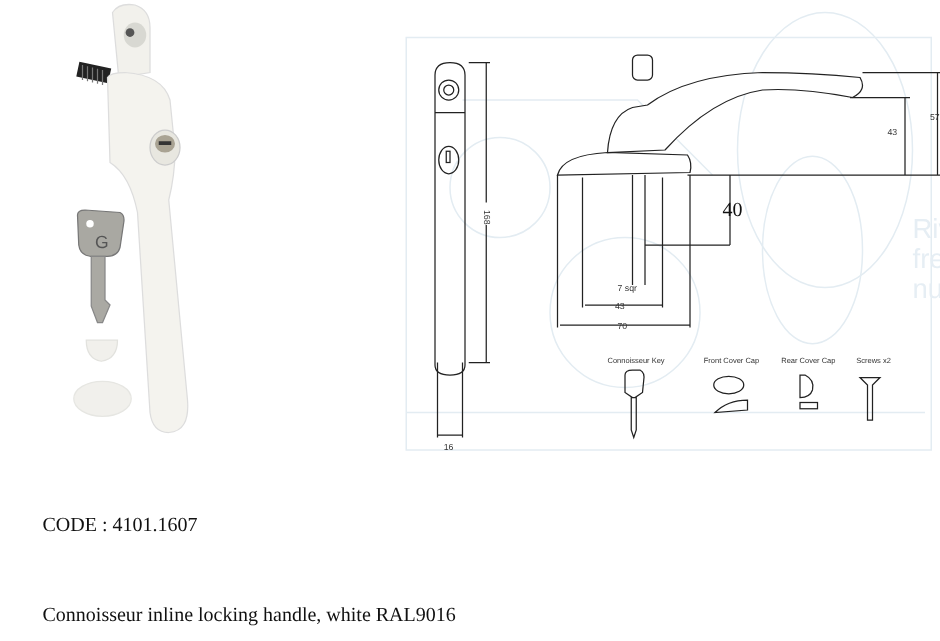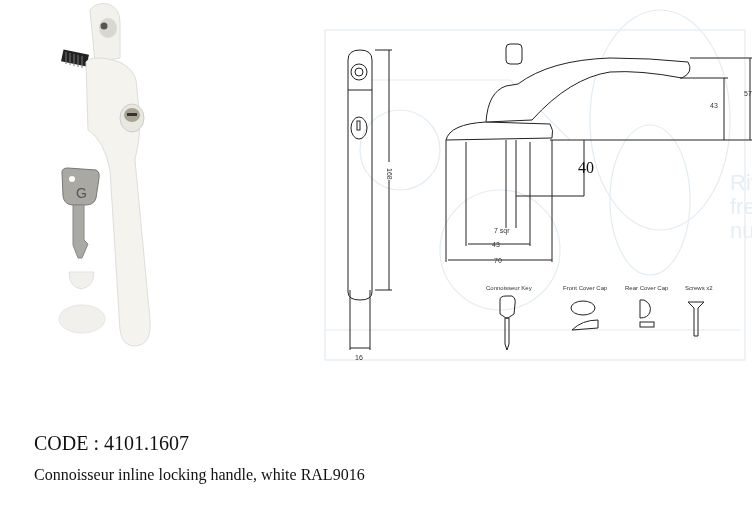--- a/index.html
+++ b/index.html
@@ -1,20 +1,20 @@
 <!DOCTYPE html>
 <html><head>
 <meta charset="utf-8">
 <style>
   html,body{margin:0;padding:0;background:#fff;}
   body{width:752px;height:513px;position:relative;overflow:hidden;font-family:"Liberation Serif",serif;color:#111;}
   .photo{position:absolute;left:0;top:0;width:200px;height:360px;}
   .drawing{position:absolute;left:310px;top:0;width:442px;height:370px;}
-  .code{position:absolute;left:34px;top:432px;font-size:20px;}
-  .desc{position:absolute;left:34px;top:466px;font-size:16px;}
+  .code{position:absolute;left:34px;top:412px;font-size:16px;}
+  .desc{position:absolute;left:34px;top:484px;font-size:16px;}
   .dimtxt{font-family:"Liberation Sans",sans-serif;font-size:7px;fill:#333;}
   .dimbig{font-family:"Liberation Serif",serif;font-size:16px;fill:#111;}
   .lbl{font-family:"Liberation Sans",sans-serif;font-size:6px;fill:#333;}
 </style>
 </head>
 <body>
 
 <svg class="photo" viewBox="0 0 200 360">
 
   <g>

